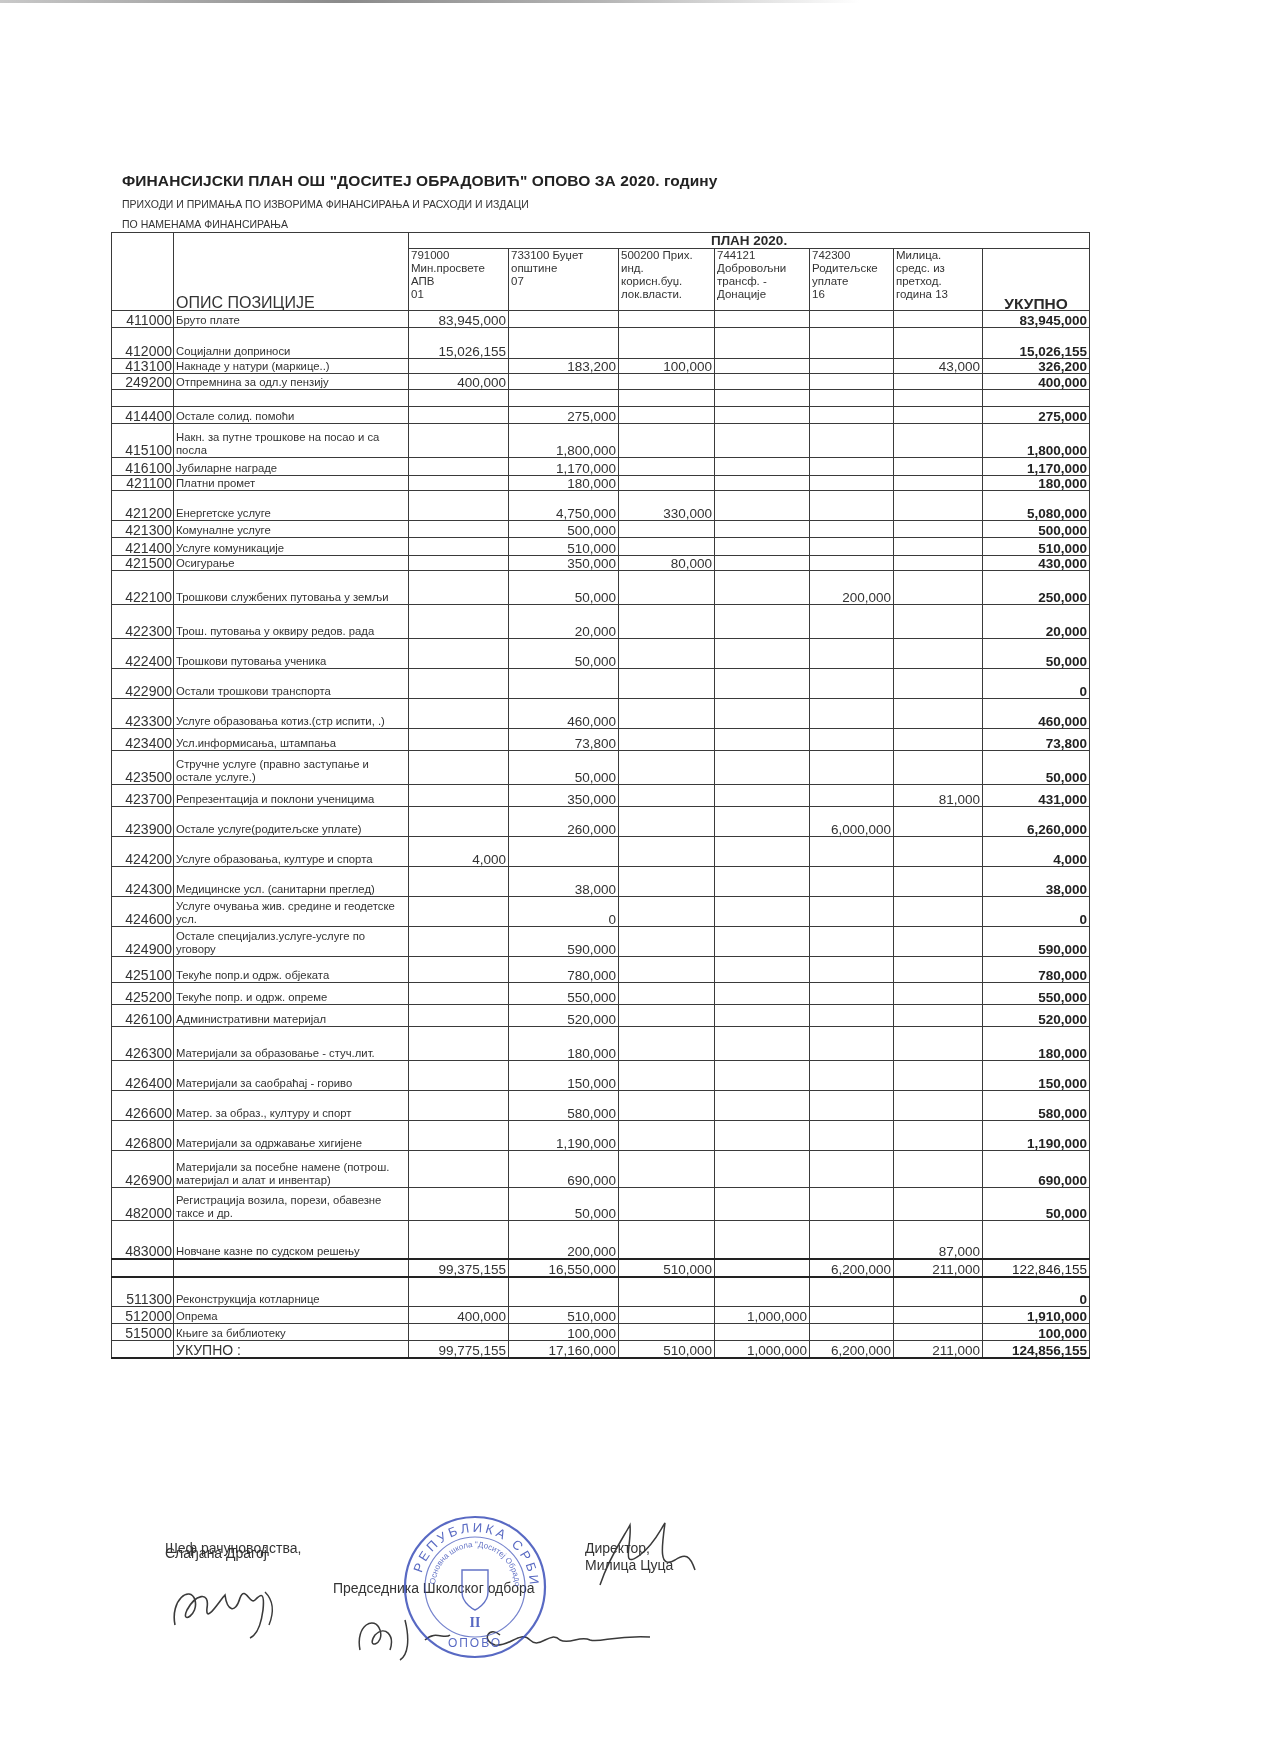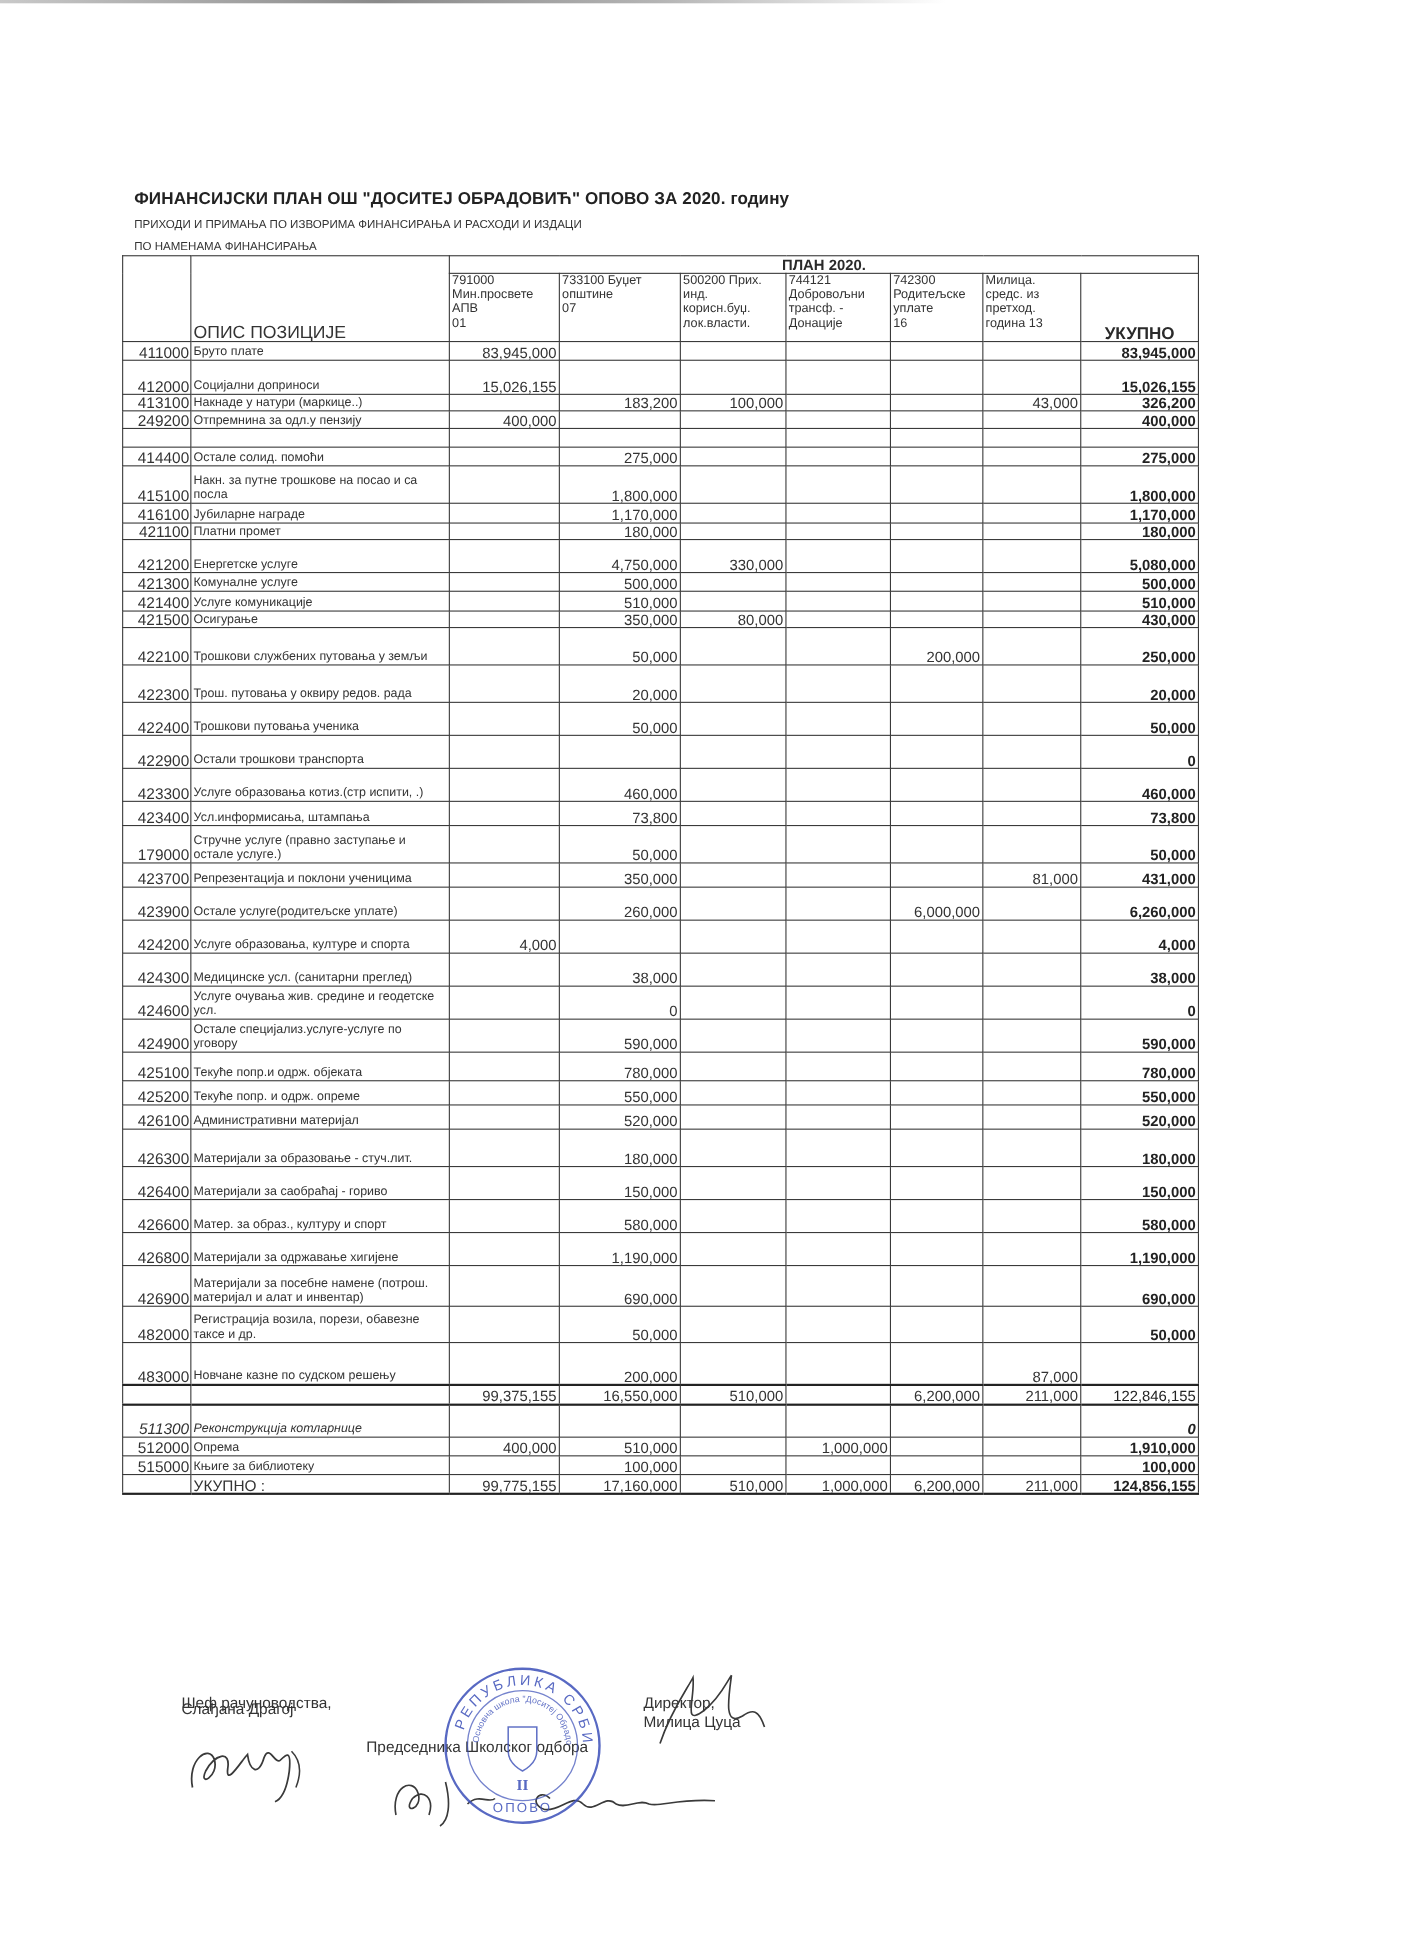--- a/index.html
+++ b/index.html
@@ -294,21 +294,21 @@
         <td class="desc">Усл.информисања, штампања</td>
         <td class="num"></td>
         <td class="num">73,800</td>
         <td class="num"></td>
         <td class="num"></td>
         <td class="num"></td>
         <td class="num"></td>
         <td class="tot">73,800</td>
       </tr>
       <tr style="height: 34px;">
-        <td class="code">179000</td>
+        <td class="code">423500</td>
         <td class="desc">Стручне услуге (правно заступање и остале услуге.)</td>
         <td class="num"></td>
         <td class="num">50,000</td>
         <td class="num"></td>
         <td class="num"></td>
         <td class="num"></td>
         <td class="num"></td>
         <td class="tot">50,000</td>
       </tr>
       <tr style="height: 22px;">
@@ -491,21 +491,21 @@
         <td class="code"></td>
         <td class="desc"></td>
         <td class="num">99,375,155</td>
         <td class="num">16,550,000</td>
         <td class="num">510,000</td>
         <td class="num"></td>
         <td class="num">6,200,000</td>
         <td class="num">211,000</td>
         <td class="tot">122,846,155</td>
       </tr>
-      <tr style="height: 30px; font-style: italic;">
+      <tr style="height: 30px;">
         <td class="code">511300</td>
         <td class="desc">Реконструкција котларнице</td>
         <td class="num"></td>
         <td class="num"></td>
         <td class="num"></td>
         <td class="num"></td>
         <td class="num"></td>
         <td class="num"></td>
         <td class="tot">0</td>
       </tr>

